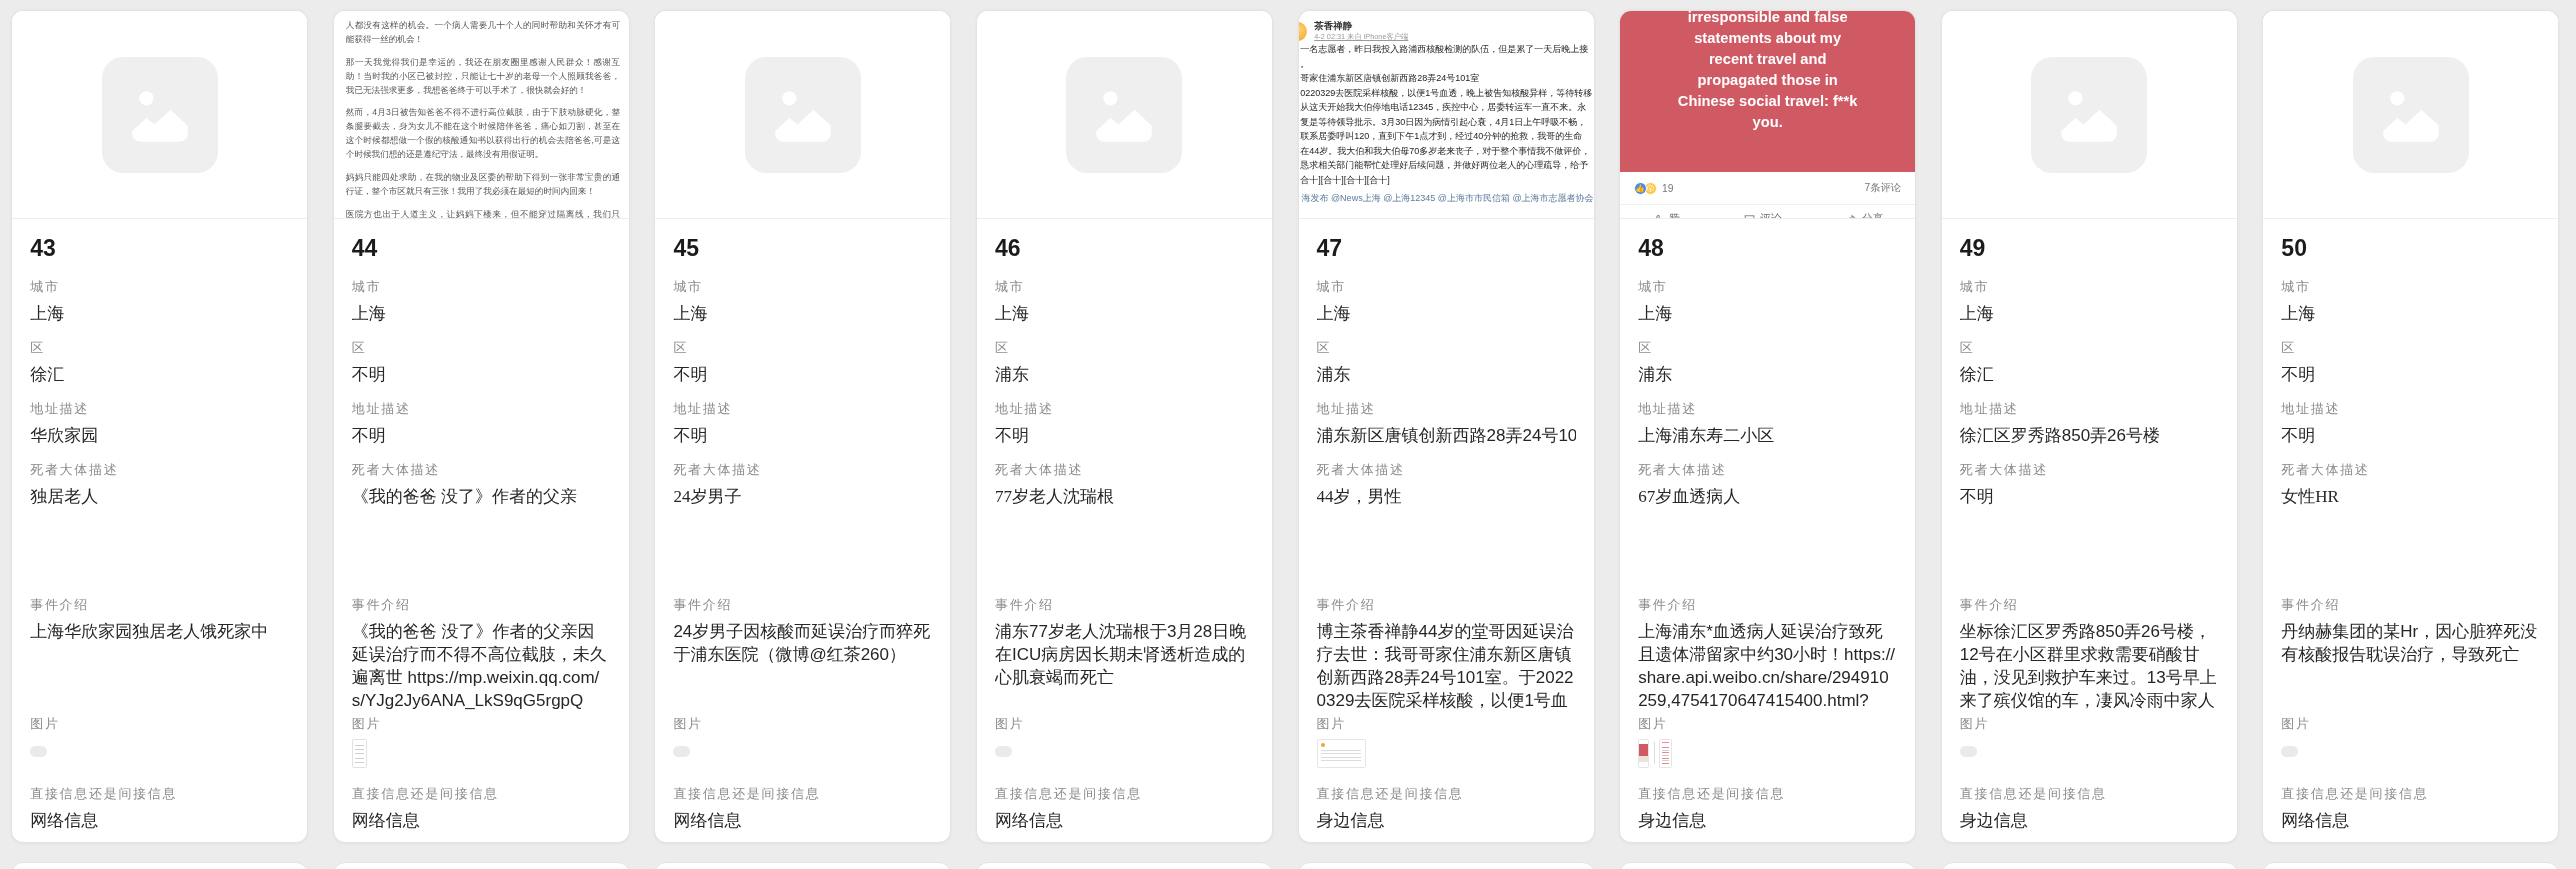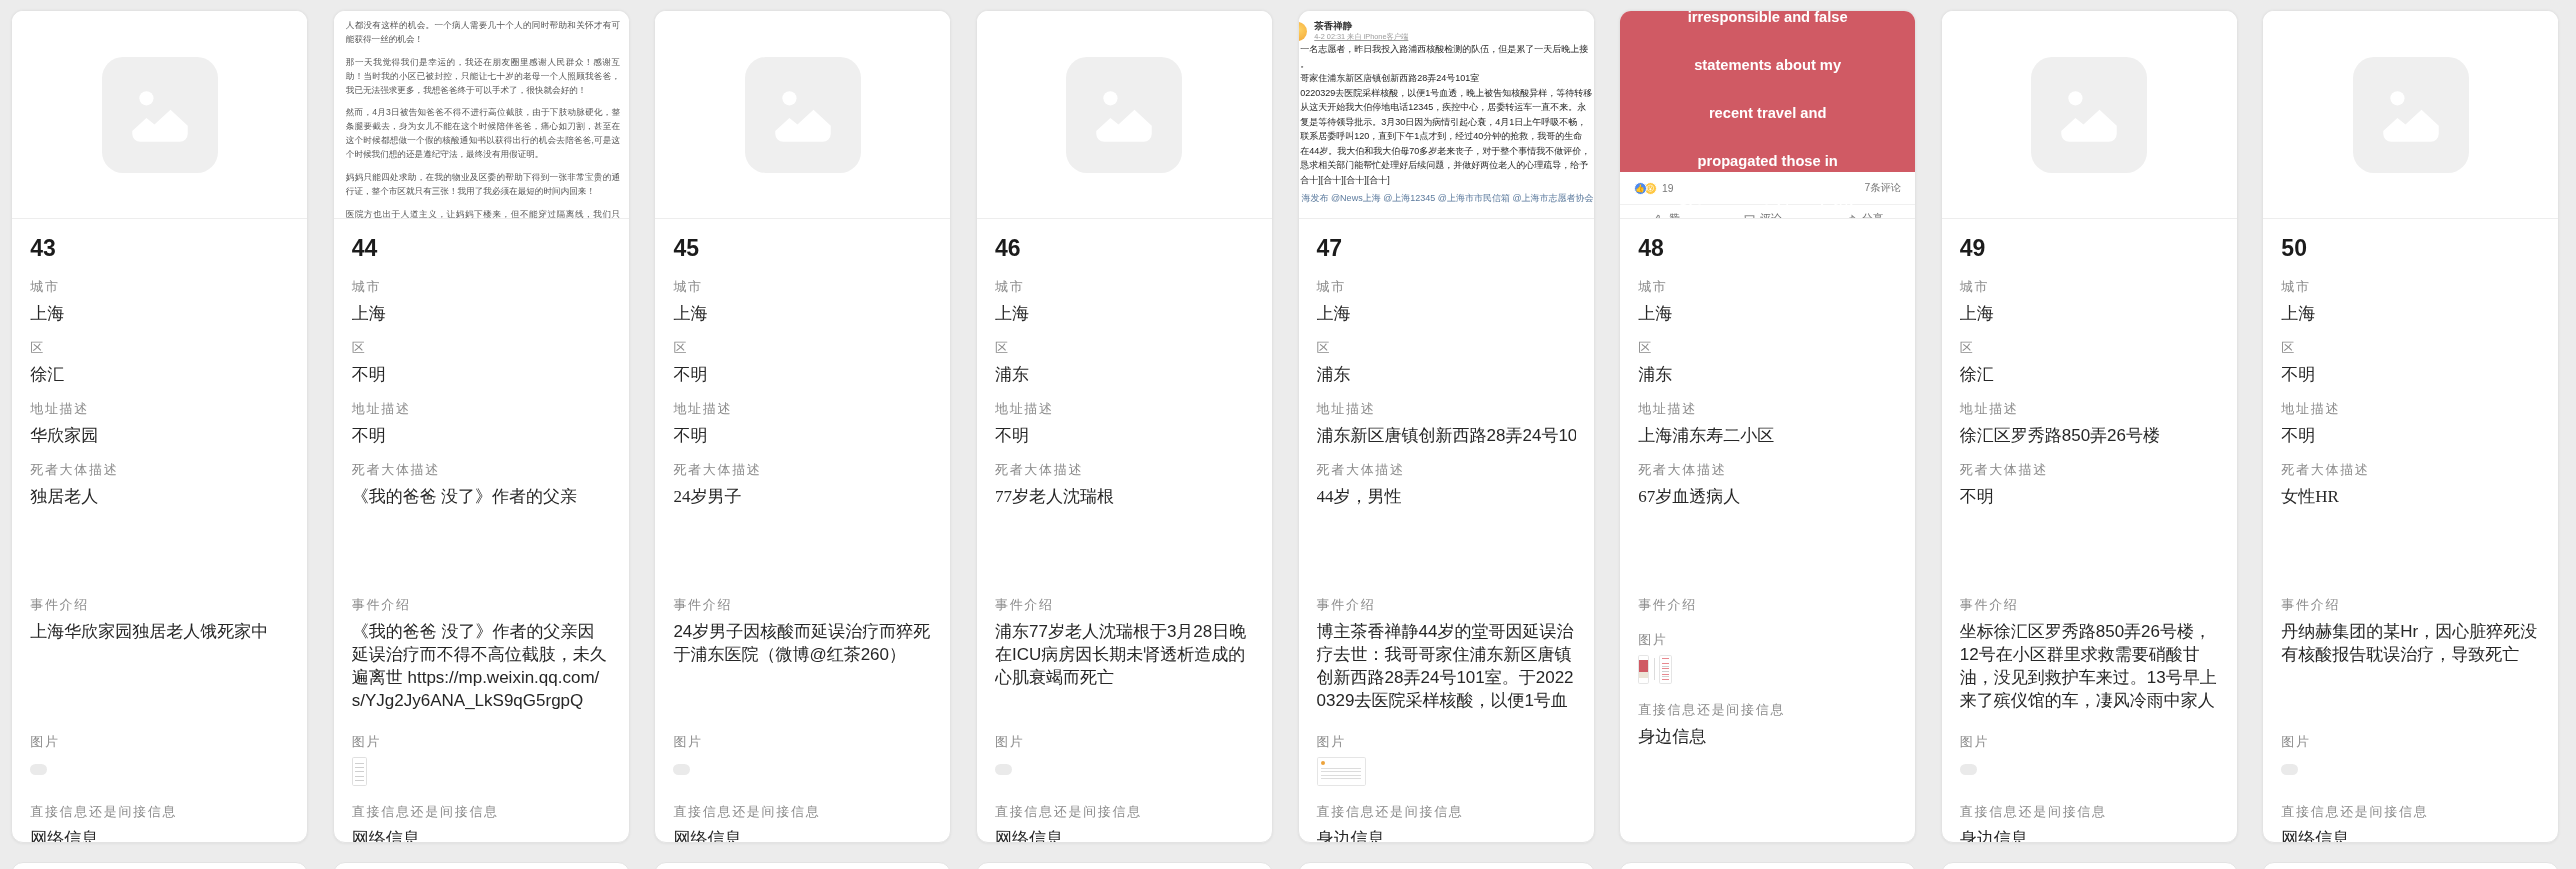--- a/index.html
+++ b/index.html
@@ -16,21 +16,21 @@
   }
   .media{height:207px;border-bottom:0.9px solid #ededed;overflow:hidden;position:relative;background:#fff;}
   .content{padding:0 18px;}
   .num{margin-top:14px;font-size:23px;font-weight:600;color:#1b1b1b;height:31px;line-height:31px;}
   .field{margin-top:14px;}
   .flabel{font-size:13px;color:#8b8b8b;letter-spacing:1.7px;line-height:17px;margin-bottom:7px;}
   .fvalue{font-size:17px;color:#262626;line-height:23px;}
   .fvalue.oneline{white-space:nowrap;overflow:hidden;}
   .fvalue.box-victim{height:97px;overflow:hidden;font-family:Liberation Serif, serif;}
   .fvalue.box-event{max-height:95px;height:95px;overflow:hidden;word-break:break-all;}
-  .field.img-field{margin-top:18px;}
+  .field.img-field{margin-top:0;}
   .thumb-row{height:28.4px;display:flex;align-items:flex-start;gap:5.2px;}
   .field.direct-field{margin-top:17px;}
 
   
   .media-ph{height:100%;display:flex;align-items:center;justify-content:center;}
   .ph-tile{width:116px;height:116px;background:#efefef;border-radius:21px;display:flex;align-items:center;justify-content:center;}
 
   
   .textdoc{padding:7px 8.6px 0 12px;font-size:8.6px;line-height:14px;color:#555;text-align:justify;}
   .textdoc p{margin:0 0 8.6px 0;}
@@ -40,21 +40,21 @@
   .wb-head{position:relative;padding-left:14px;margin-left:1.7px;}
   .wb-avatar{position:absolute;left:-12px;top:1.7px;width:19px;height:19px;border-radius:50%;
     background:radial-gradient(circle at 60% 40%, #ffd262, #f09f32);}
   .wb-name{font-size:9.5px;font-weight:700;color:#333;line-height:12px;}
   .wb-meta{font-size:7.3px;color:#9a9a9a;line-height:10.3px;text-decoration:underline;}
   .wb-body{margin-left:1.7px;}
   .wb-line{font-size:9px;line-height:14.5px;color:#1d1d1d;white-space:nowrap;}
   .wb-mentions{font-size:9px;line-height:14.5px;color:#5b7a9d;white-space:nowrap;margin-left:1.7px;margin-top:3.4px;text-align:right;}
 
   
-  .redpost-top{height:161px;display:flex;flex-direction:column;align-items:center;padding:0 21px;box-sizing:border-box;gap:27px;}
+  .redpost-top{height:161px;display:flex;flex-direction:column;align-items:center;padding:0 21px;box-sizing:border-box;}
   .rp-line{font-size:14.7px;font-weight:700;color:#fff;line-height:21px;text-align:center;white-space:nowrap;}
   .rp-line:first-child{margin-top:-4.3px;}
   .rp-bar{height:32px;display:flex;align-items:center;justify-content:space-between;padding:0 14px;}
   .rp-reacts{display:flex;align-items:center;}
   .rp-circle{width:13px;height:13px;border-radius:50%;display:flex;align-items:center;justify-content:center;
     font-size:7.8px;color:#fff;border:1.3px solid #fff;box-sizing:border-box;}
   .rp-circle.like{background:#4d8af0;z-index:2;}
   .rp-circle.wow{background:#ffc843;margin-left:-3.4px;z-index:1;}
   .rp-count{font-size:10.3px;color:#777;margin-left:5.2px;}
   .rp-comments{font-size:10.3px;color:#777;}
@@ -421,20 +421,21 @@
         <div class="fvalue oneline">上海浦东寿二小区</div>
       </div>
 
       <div class="field">
         <div class="flabel">死者大体描述</div>
         <div class="fvalue box-victim">67岁血透病人</div>
       </div>
 
       <div class="field">
         <div class="flabel">事件介绍</div>
+        <div class="fvalue box-event">上海浦东*血透病人延误治疗致死且遗体滞留家中约30小时！https://share.api.weibo.cn/share/294910259,4754170647415400.html?</div>
       </div>
 
       <div class="field img-field">
         <div class="flabel">图片</div>
         <div class="thumb-row">
             <div class="th-double">
               <div class="th-red"></div>
               <div class="th-vline"></div>
               <div class="th-list"></div>
             </div>

